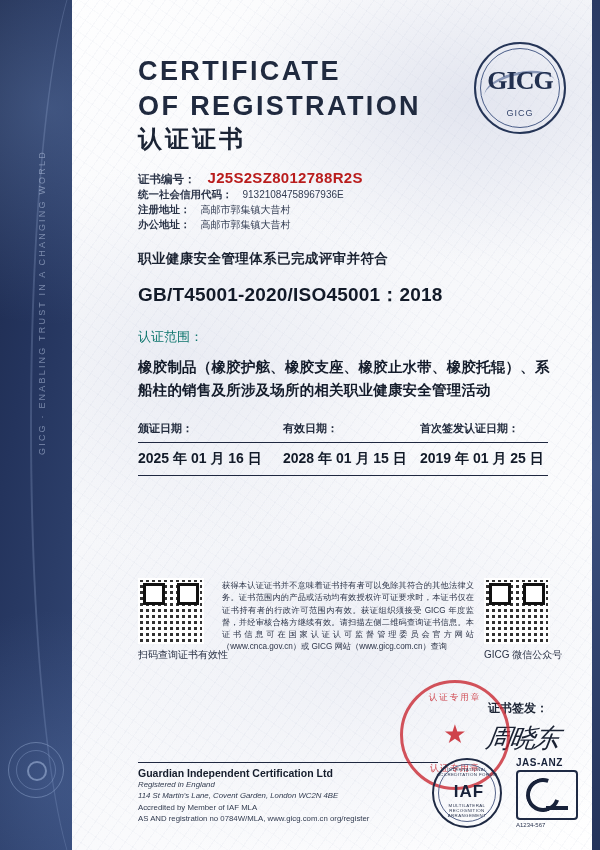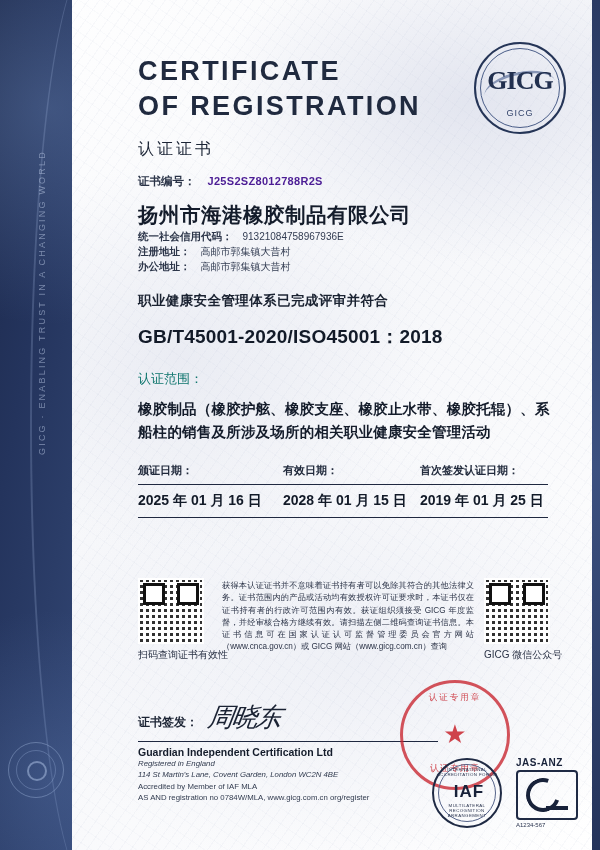--- a/index.html
+++ b/index.html
@@ -173,42 +173,41 @@
   }
   .cert-title {
     font-family: "Liberation Sans", sans-serif;
     font-size: 27px;
     font-weight: bold;
     letter-spacing: 2.4px;
     color: #202a3f;
     line-height: 1.28;
   }
   .cert-title-cn {
-    margin-top: 16px;
-    font-size: 16px;
-    font-weight: normal;
+    font-size: 24px;
+    font-weight: bold;
     color: #1b2435;
     letter-spacing: 3px;
   }
 
   .row {
     display: flex;
     align-items: baseline;
     margin-top: 14px;
   }
   .lbl {
     font-size: 11.5px;
     color: #2a3347;
     font-weight: bold;
     white-space: nowrap;
   }
   .val-mono {
-    font-size: 11px;
-    font-weight: bold;
-    color: #4c1d95;
+    font-size: 15px;
+    font-weight: bold;
+    color: #b91c1c;
     margin-left: 12px;
     letter-spacing: 0.3px;
   }
   .company {
     margin-top: 12px;
     font-size: 20.5px;
     font-weight: bold;
     color: #141c2b;
     letter-spacing: 0.5px;
   }
@@ -331,20 +330,21 @@
   
   .sig-zone {
     position: absolute;
     left: 138px;
     top: 700px;
     width: 420px;
   }
   .sig-row {
     display: flex;
     align-items: flex-end;
+    flex-direction: column;
   }
   .sig-label {
     font-size: 12px;
     font-weight: bold;
     color: #1d2535;
     margin-right: 10px;
     padding-bottom: 4px;
   }
   .sig-mark {
     font-family: "Liberation Serif", serif;
@@ -525,21 +525,20 @@
 
     <div class="cert-title">CERTIFICATE</div>
     <div class="cert-title">OF REGISTRATION</div>
     <div class="cert-title-cn">认证证书</div>
 
     <div class="row">
       <span class="lbl">证书编号：</span>
       <span class="val-mono">J25S2SZ8012788R2S</span>
     </div>
 
-    <div class="company">扬州市海港橡胶制品有限公司</div>
 
     <div class="row-small">
       <span class="lbl-s">统一社会信用代码：</span>
       <span class="val-s">91321084758967936E</span>
     </div>
 
     <div class="row-small">
       <span class="lbl-s">注册地址：</span>
       <span class="val-s">高邮市郭集镇大昔村</span>
     </div>

